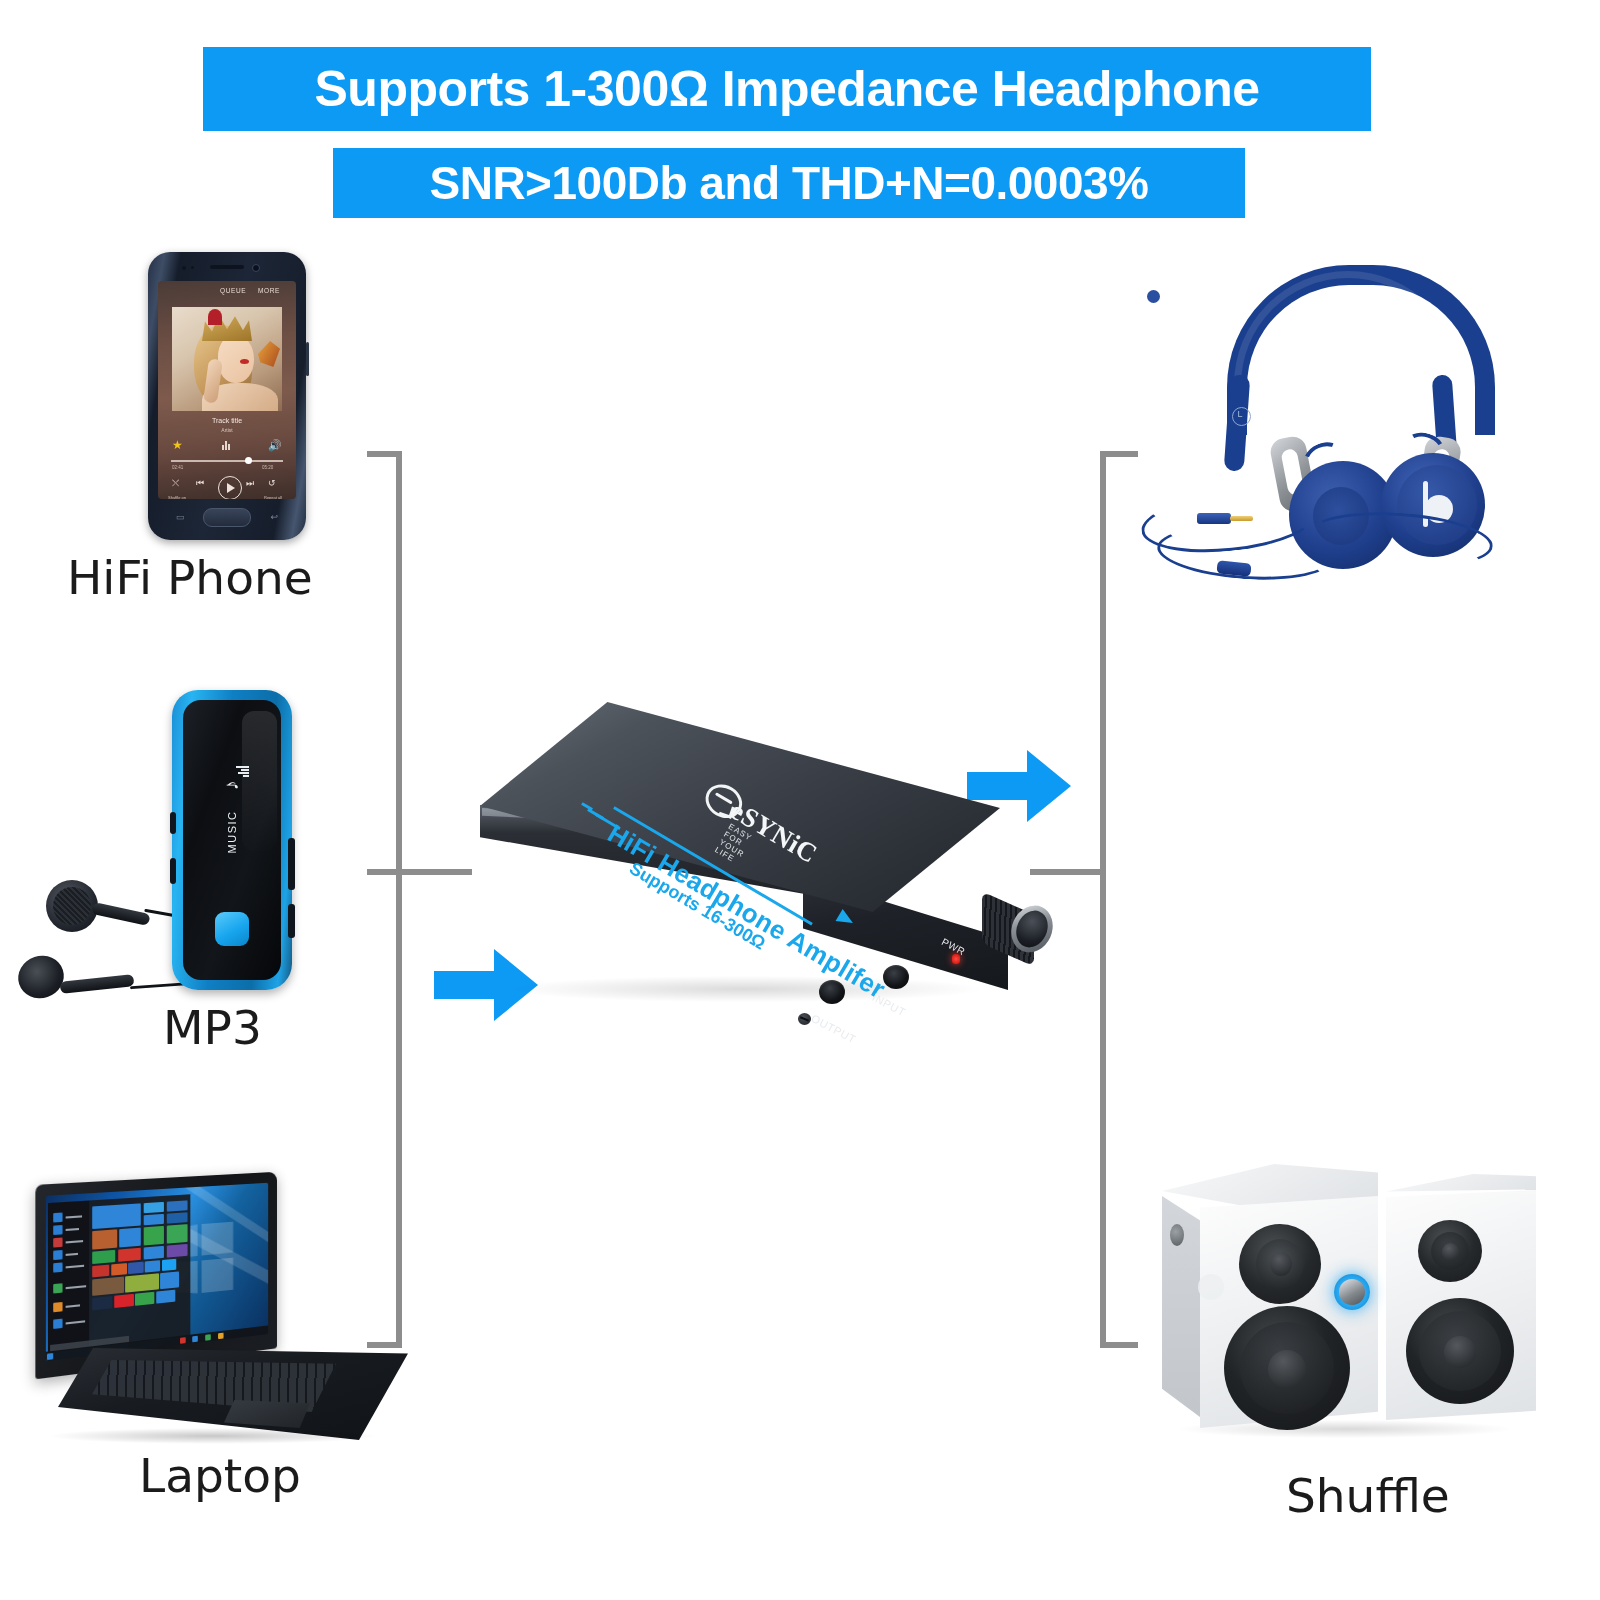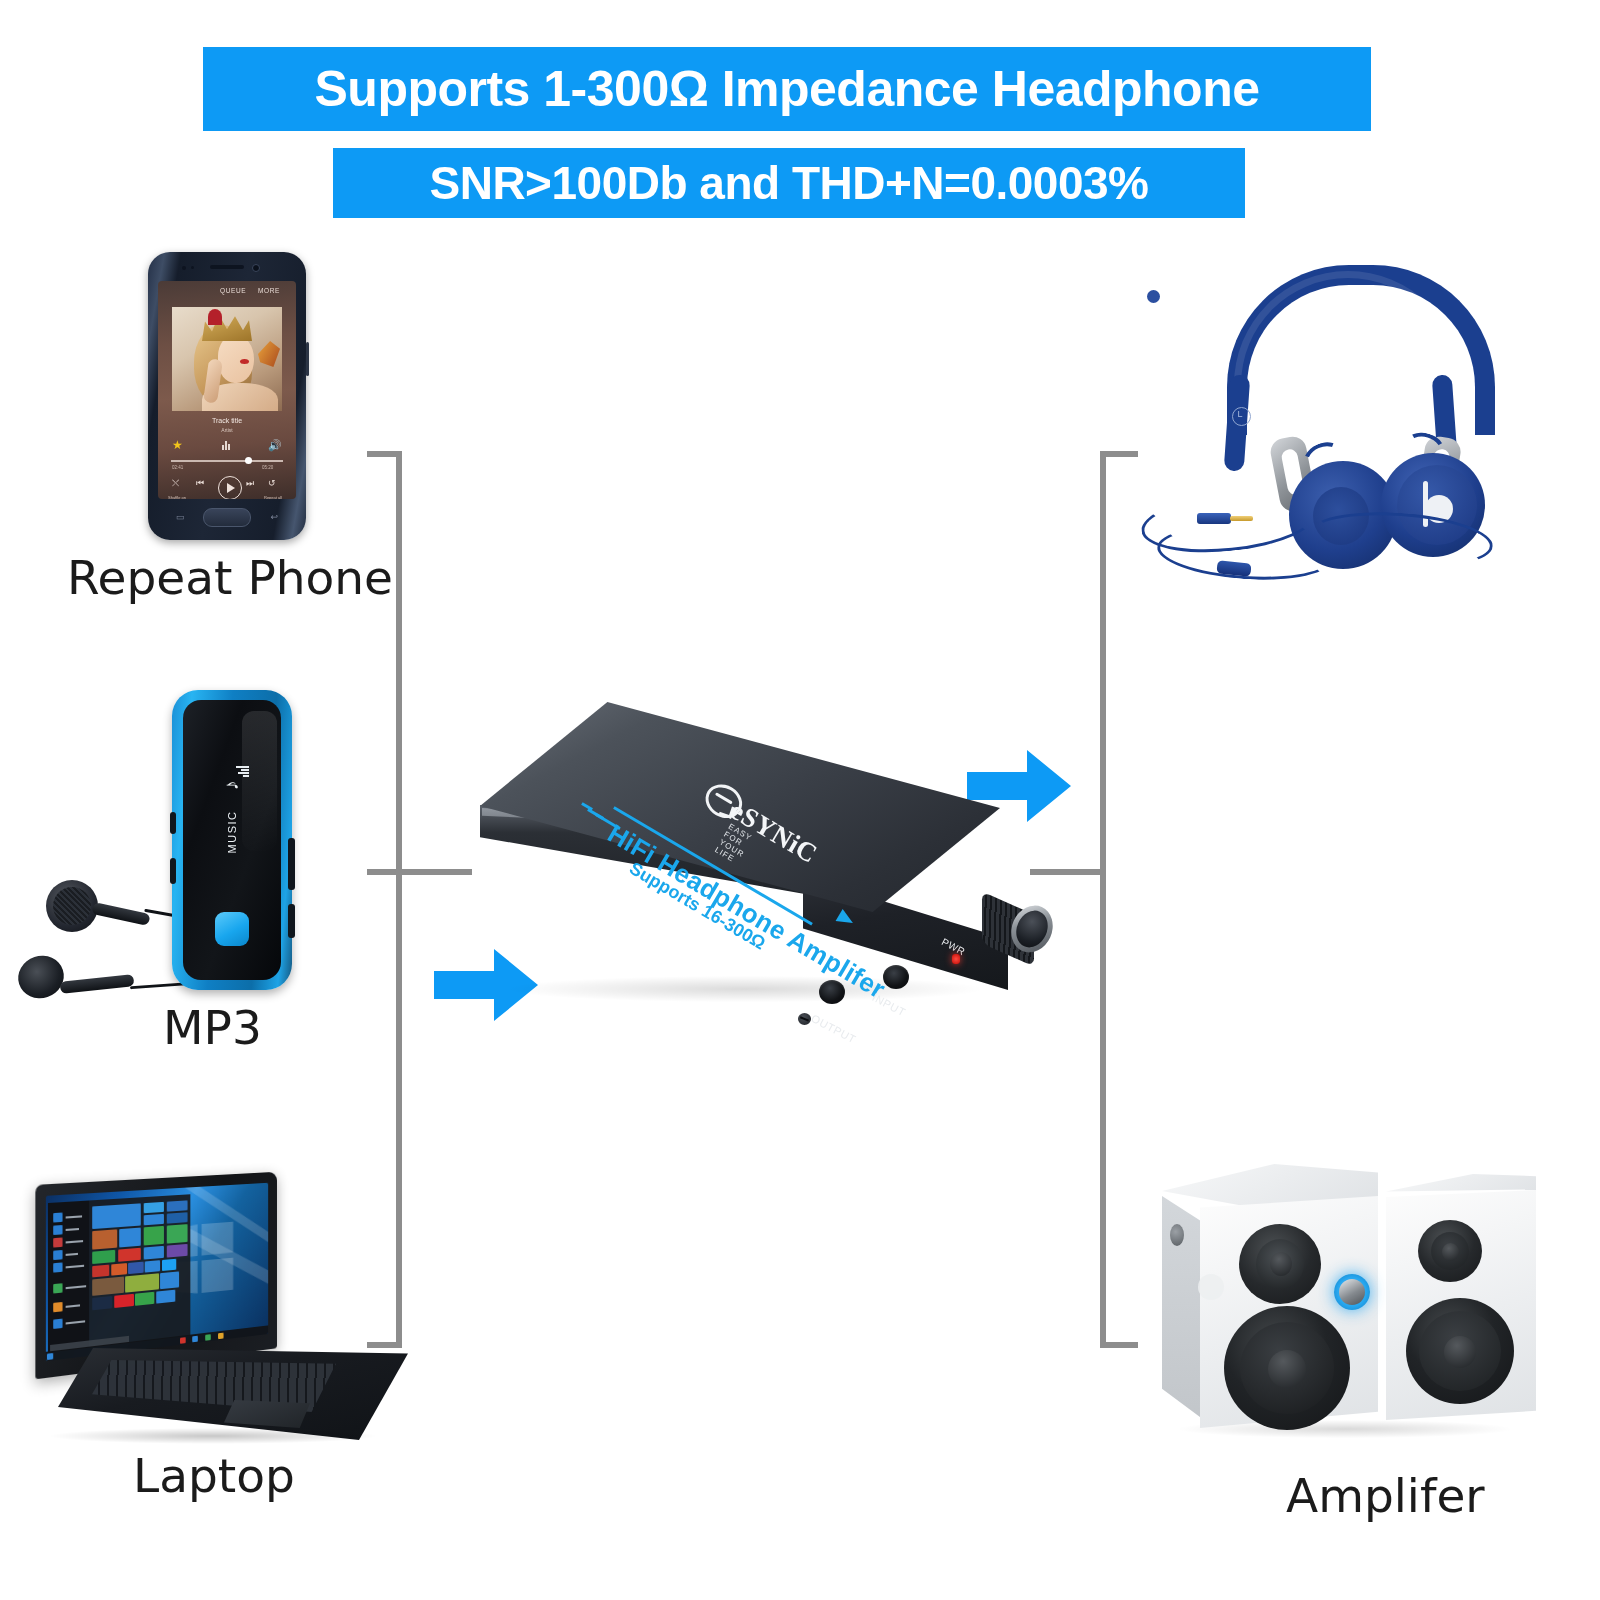--- a/index.html
+++ b/index.html
@@ -12,21 +12,21 @@
           align-items:center;justify-content:center;font-weight:700;
           letter-spacing:-0.5px;white-space:nowrap;}
   #banner1{left:203px;top:47px;width:1168px;height:84px;font-size:50px;}
   #banner2{left:333px;top:148px;width:912px;height:70px;font-size:46px;}
 
   
   .caption{position:absolute;color:#1b1b1b;font-size:47px;font-weight:400;
            white-space:nowrap;font-family:"DejaVu Sans", sans-serif;}
   #cap-phone{left:67px;top:550px;}
   #cap-mp3{left:163px;top:1000px;}
-  #cap-laptop{left:133px;top:1448px;}
+  #cap-laptop{left:139px;top:1448px;}
   #cap-head{left:1232px;top:605px;}
   #cap-speaker{left:1286px;top:1468px;}
 
   
   .br-v{position:absolute;background:#8d8d8d;width:6px;}
   .br-h{position:absolute;background:#8d8d8d;height:6px;}
   #brL-v{left:396px;top:451px;height:897px;}
   #brL-t{left:367px;top:451px;width:35px;}
   #brL-m{left:367px;top:869px;width:105px;}
   #brL-b{left:367px;top:1342px;width:35px;}
@@ -470,21 +470,21 @@
           <span class="ph-c" style="left:100px">↺</span>
           <span class="ph-sub" style="left:96px">Repeat all</span>
         </div>
       </div>
 
       <div class="ph-home"></div>
       <span class="ph-nav" style="left:28px">▭</span>
       <span class="ph-nav" style="right:28px">↩</span>
     </div>
   </div>
-  <div class="caption" id="cap-phone">Repeat Phone</div>
+  <div class="caption" id="cap-phone">HiFi Phone</div>
 
   <div id="buds">
     <div class="bud bud1"></div>
     <div class="bud-stem bs1"></div>
     <div class="bud bud2"></div>
     <div class="bud-stem bs2"></div>
     <div class="bud-wire bw1"></div>
     <div class="bud-wire bw2"></div>
   </div>
 
@@ -683,15 +683,15 @@
     <div class="port-hole"></div>
     <div class="led-ring"></div>
     <div class="driver twA"></div>
     <div class="driver-in twA-in"></div>
     <div class="dome twA-dome"></div>
     <div class="driver wfA"></div>
     <div class="driver-in wfA-cone"></div>
     <div class="dome wfA-dome"></div>
     <div class="knob-blue"></div>
   </div>
-  <div class="caption" id="cap-speaker">Amplifer</div>
+  <div class="caption" id="cap-speaker">Shuffle</div>
 
 </div>
 
 </body></html>

